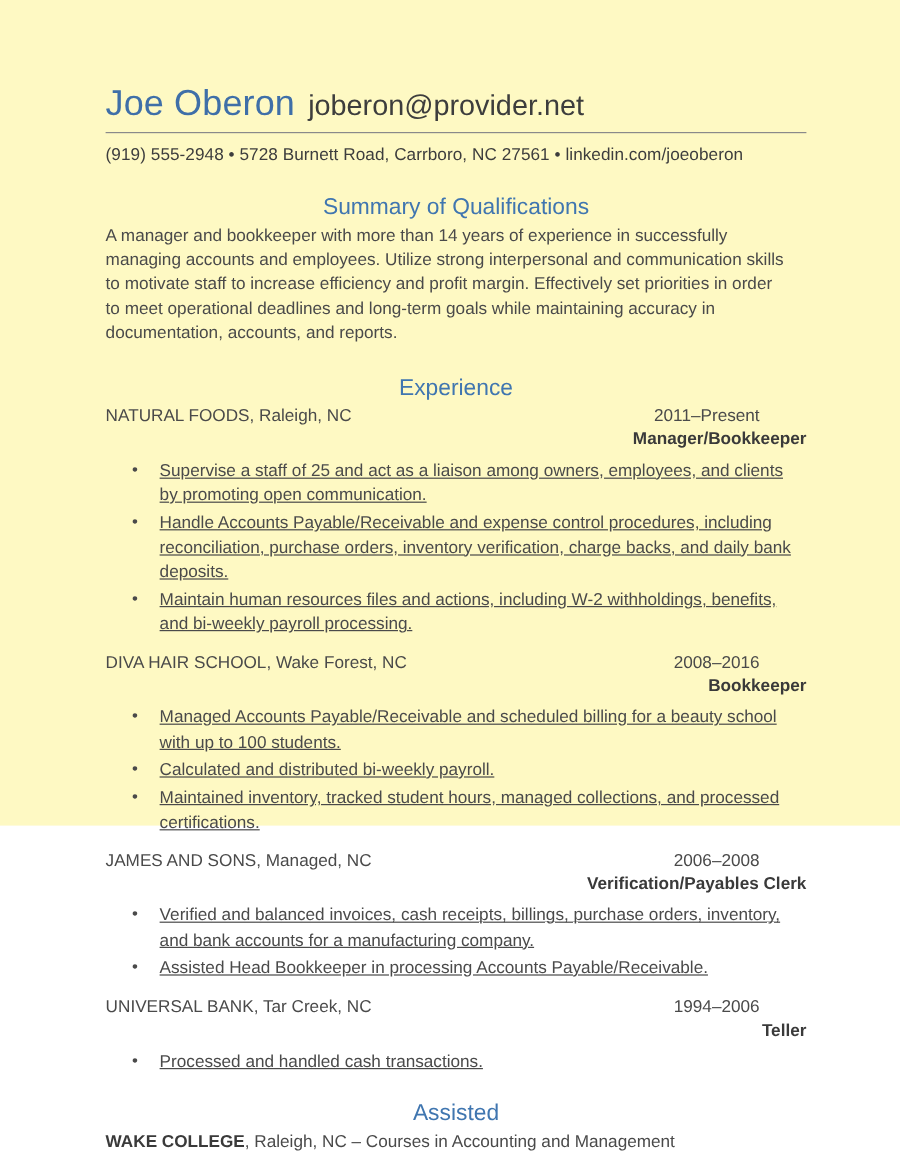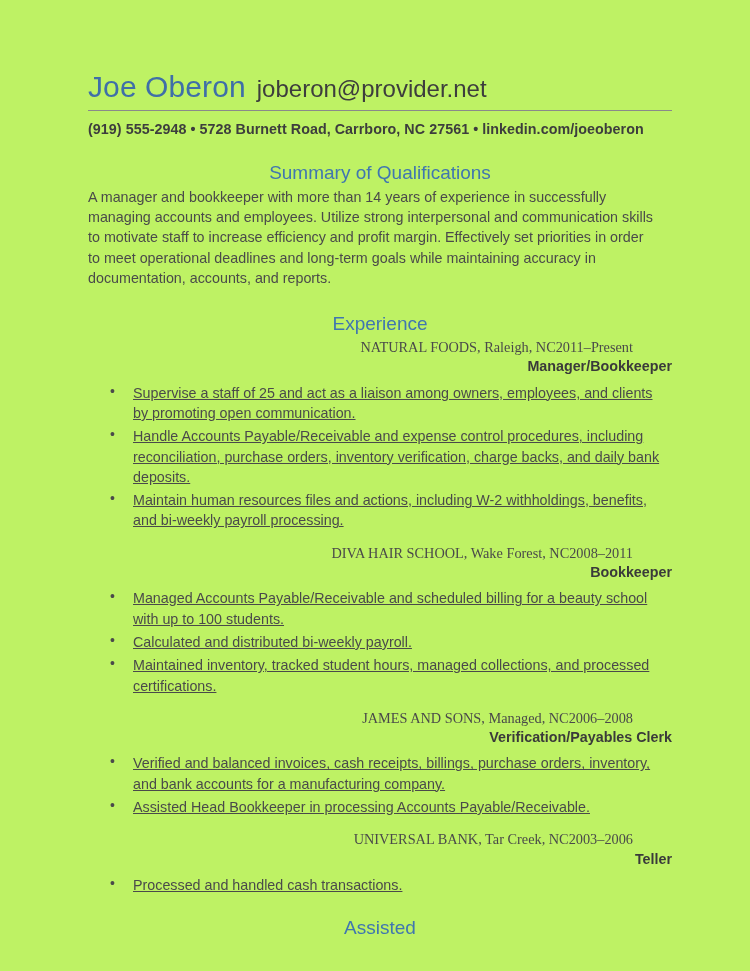--- a/index.html
+++ b/index.html
@@ -11,22 +11,22 @@
   body {
     width: 750px;
     height: 971px;
     font-family: "Liberation Sans", sans-serif;
     color: #4a4a4a;
     -webkit-font-smoothing: antialiased;
   }
   .page {
     position: relative;
     width: 750px;
-    height: 971px;
-    background: #bef264;
+    height: 688px;
+    background: #fef9c3;
     box-sizing: border-box;
     padding: 70px 78px 0 88px;
   }
 
   
   .header-name-row {
     display: flex;
     align-items: baseline;
     white-space: nowrap;
   }
@@ -48,21 +48,20 @@
     margin-top: 7px;
     border: 0;
     border-top: 1px solid #8a8a8a;
     width: 584px;
   }
   .contact-line {
     margin-top: 10px;
     font-size: 14.3px;
     color: #3d3d3d;
     letter-spacing: 0.05px;
-    font-weight: bold;
   }
   .contact-sep {
     padding: 0 4px;
   }
 
   
   .section {
     margin-top: 25px;
   }
   .section.tight {
@@ -86,24 +85,23 @@
 
   
   .job {
     margin-top: 13px;
   }
   .job:first-of-type {
     margin-top: 2px;
   }
   .job-header {
     display: flex;
-    justify-content: flex-end;
+    justify-content: space-between;
     align-items: baseline;
     width: 545px;
-    font-family: Liberation Serif, serif;
   }
   .job-company {
     font-size: 14.3px;
     color: #4a4a4a;
     line-height: 1.35;
   }
   .job-dates {
     font-size: 14.3px;
     color: #4a4a4a;
     line-height: 1.35;
@@ -185,21 +183,21 @@
       <ul class="bullets">
         <li>Supervise a staff of 25 and act as a liaison among owners, employees, and clients by promoting open communication.</li>
         <li>Handle Accounts Payable/Receivable and expense control procedures, including reconciliation, purchase orders, inventory verification, charge backs, and daily bank deposits.</li>
         <li>Maintain human resources files and actions, including W-2 withholdings, benefits, and bi-weekly payroll processing.</li>
       </ul>
     </div>
 
     <div class="job">
       <div class="job-header">
         <span class="job-company">DIVA HAIR SCHOOL, Wake Forest, NC</span>
-        <span class="job-dates">2008–2011</span>
+        <span class="job-dates">2008–2016</span>
       </div>
       <div class="job-title">Bookkeeper</div>
       <ul class="bullets">
         <li>Managed Accounts Payable/Receivable and scheduled billing for a beauty school with up to 100 students.</li>
         <li>Calculated and distributed bi-weekly payroll.</li>
         <li>Maintained inventory, tracked student hours, managed collections, and processed certifications.</li>
       </ul>
     </div>
 
     <div class="job">
@@ -210,26 +208,27 @@
       <div class="job-title">Verification/Payables Clerk</div>
       <ul class="bullets">
         <li>Verified and balanced invoices, cash receipts, billings, purchase orders, inventory, and bank accounts for a manufacturing company.</li>
         <li>Assisted Head Bookkeeper in processing Accounts Payable/Receivable.</li>
       </ul>
     </div>
 
     <div class="job">
       <div class="job-header">
         <span class="job-company">UNIVERSAL BANK, Tar Creek, NC</span>
-        <span class="job-dates">2003–2006</span>
+        <span class="job-dates">1994–2006</span>
       </div>
       <div class="job-title">Teller</div>
       <ul class="bullets">
         <li>Processed and handled cash transactions.</li>
       </ul>
     </div>
   </div>
 
   <div class="section tight">
     <h2 class="section-heading">Assisted</h2>
+    <div class="edu-line"><span class="edu-school">WAKE COLLEGE</span><span>, Raleigh, NC – Courses in Accounting and Management</span></div>
   </div>
 
 </div>
 
 </body></html>

